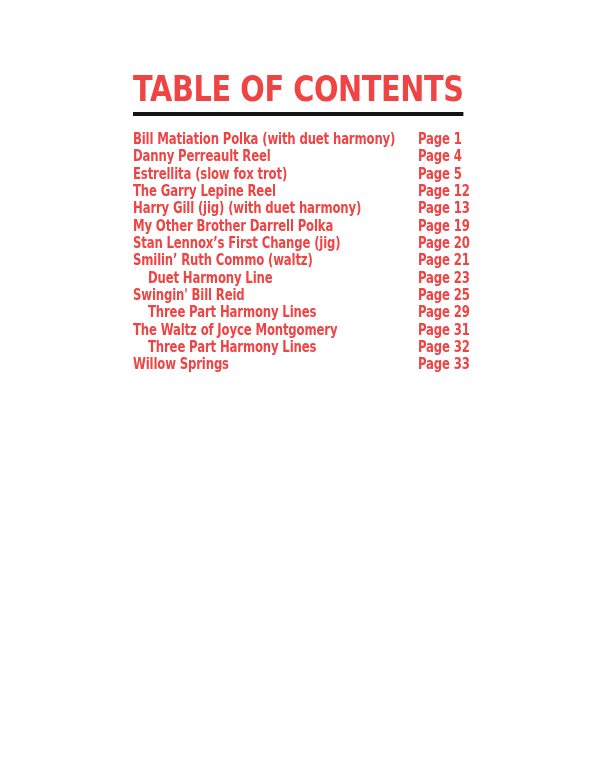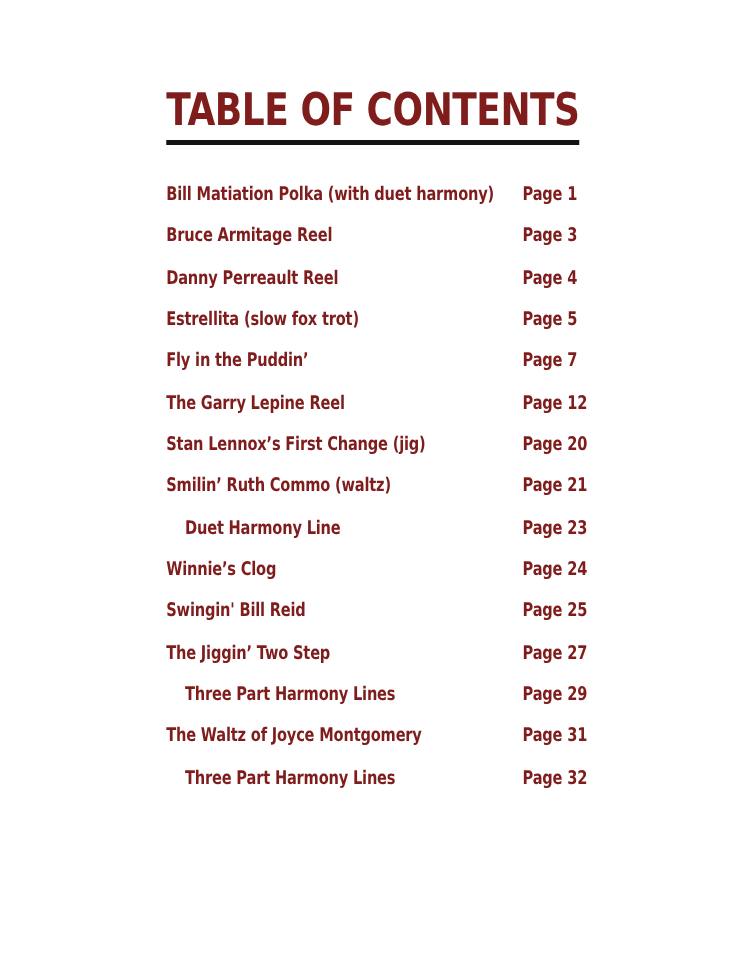--- a/index.html
+++ b/index.html
@@ -7,21 +7,21 @@
     padding: 0;
     background: #ffffff;
   }
   .doc {
     position: relative;
     width: 600px;
     height: 643px;
     background: #ffffff;
     overflow: hidden;
     font-family: "DejaVu Sans", "Liberation Sans", sans-serif;
-    color: #7f1d1d;
+    color: #ef4444;
   }
   .title {
     position: absolute;
     left: 133px;
     top: 71px;
     margin: 0;
     font-size: 36px;
     font-weight: bold;
     line-height: 1;
     white-space: nowrap;
@@ -34,21 +34,20 @@
   }
   .list {
     position: absolute;
     left: 133px;
     top: 131px;
     width: 420px;
   }
   .row {
     position: relative;
     height: 17.35px;
-    margin-top: 16px;
   }
   .song, .pagecol {
     position: absolute;
     top: 0;
     font-size: 15px;
     font-weight: bold;
     line-height: 17.35px;
     white-space: nowrap;
     letter-spacing: -0.2px;
     transform: scaleX(0.78);
@@ -62,62 +61,54 @@
 <body>
 
 <main class="doc">
   <h1 class="title">TABLE OF CONTENTS</h1>
   <div class="list" id="toc-list">
       <div class="row">
         <span class="song">Bill Matiation Polka (with duet harmony)</span>
         <span class="pagecol">Page 1</span>
       </div>
       <div class="row">
-        <span class="song">Bruce Armitage Reel</span>
-        <span class="pagecol">Page 3</span>
-      </div>
-      <div class="row">
         <span class="song">Danny Perreault Reel</span>
         <span class="pagecol">Page 4</span>
       </div>
       <div class="row">
         <span class="song">Estrellita (slow fox trot)</span>
         <span class="pagecol">Page 5</span>
       </div>
       <div class="row">
-        <span class="song">Fly in the Puddin’</span>
-        <span class="pagecol">Page 7</span>
+        <span class="song">The Garry Lepine Reel</span>
+        <span class="pagecol">Page 12</span>
       </div>
       <div class="row">
-        <span class="song">The Garry Lepine Reel</span>
-        <span class="pagecol">Page 12</span>
+        <span class="song">Harry Gill (jig) (with duet harmony)</span>
+        <span class="pagecol">Page 13</span>
+      </div>
+      <div class="row">
+        <span class="song">My Other Brother Darrell Polka</span>
+        <span class="pagecol">Page 19</span>
       </div>
       <div class="row">
         <span class="song">Stan Lennox’s First Change (jig)</span>
         <span class="pagecol">Page 20</span>
       </div>
       <div class="row">
         <span class="song">Smilin’ Ruth Commo (waltz)</span>
         <span class="pagecol">Page 21</span>
       </div>
       <div class="row indent">
         <span class="song">Duet Harmony Line</span>
         <span class="pagecol">Page 23</span>
       </div>
       <div class="row">
-        <span class="song">Winnie’s Clog</span>
-        <span class="pagecol">Page 24</span>
-      </div>
-      <div class="row">
         <span class="song">Swingin' Bill Reid</span>
         <span class="pagecol">Page 25</span>
-      </div>
-      <div class="row">
-        <span class="song">The Jiggin’ Two Step</span>
-        <span class="pagecol">Page 27</span>
       </div>
       <div class="row indent">
         <span class="song">Three Part Harmony Lines</span>
         <span class="pagecol">Page 29</span>
       </div>
       <div class="row">
         <span class="song">The Waltz of Joyce Montgomery</span>
         <span class="pagecol">Page 31</span>
       </div>
       <div class="row indent">

